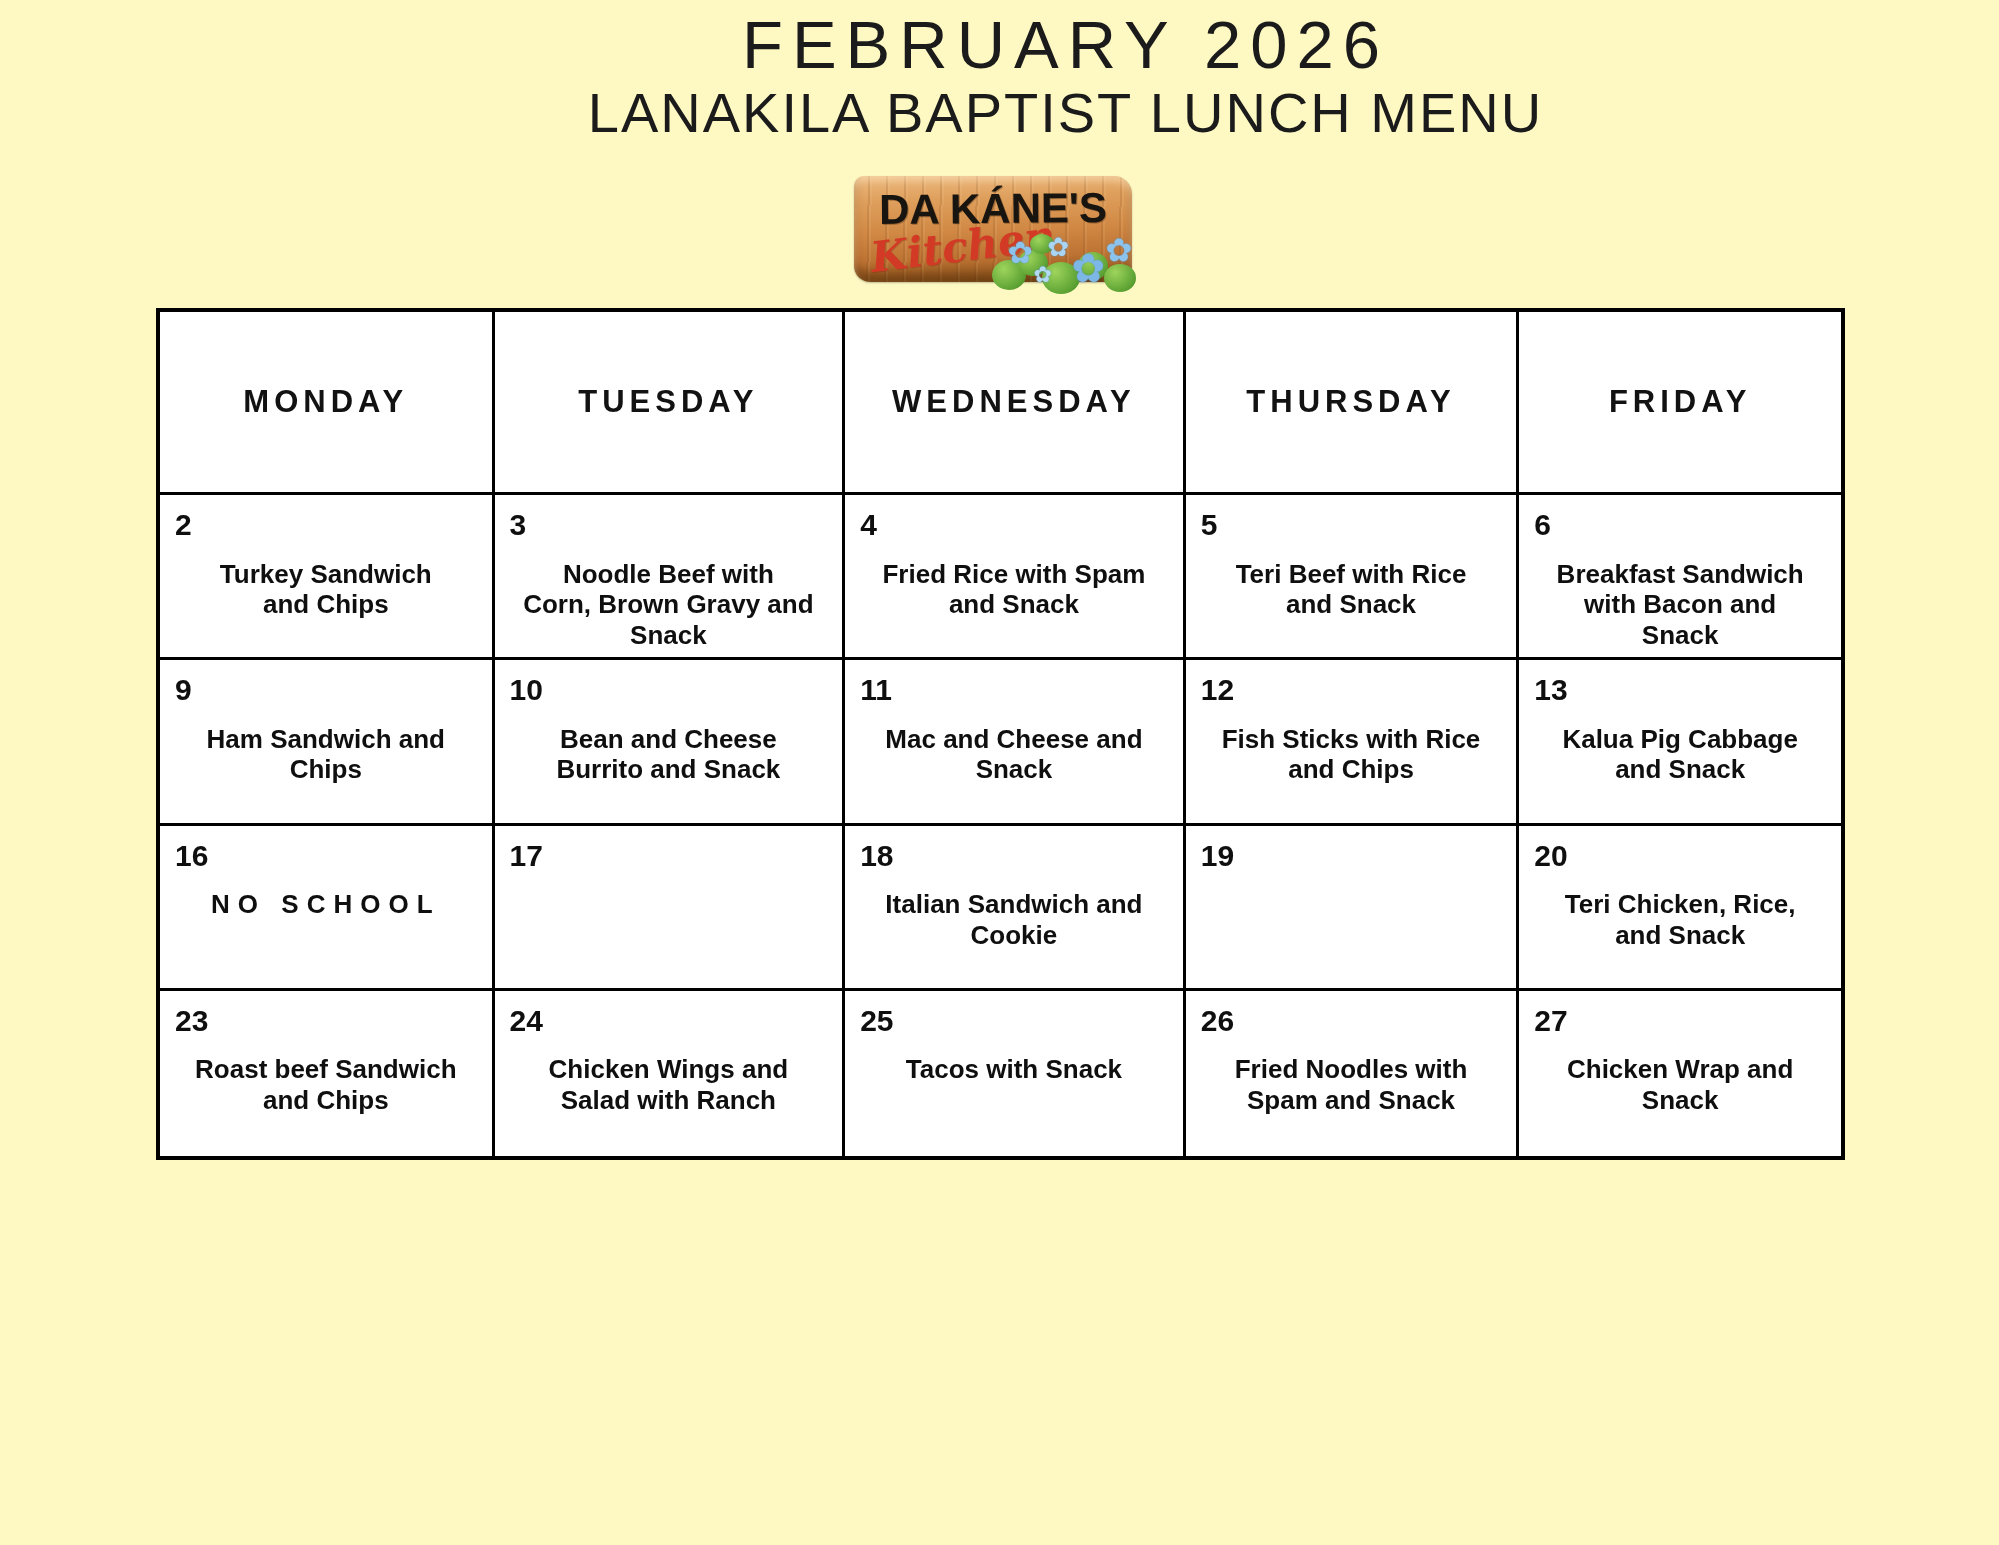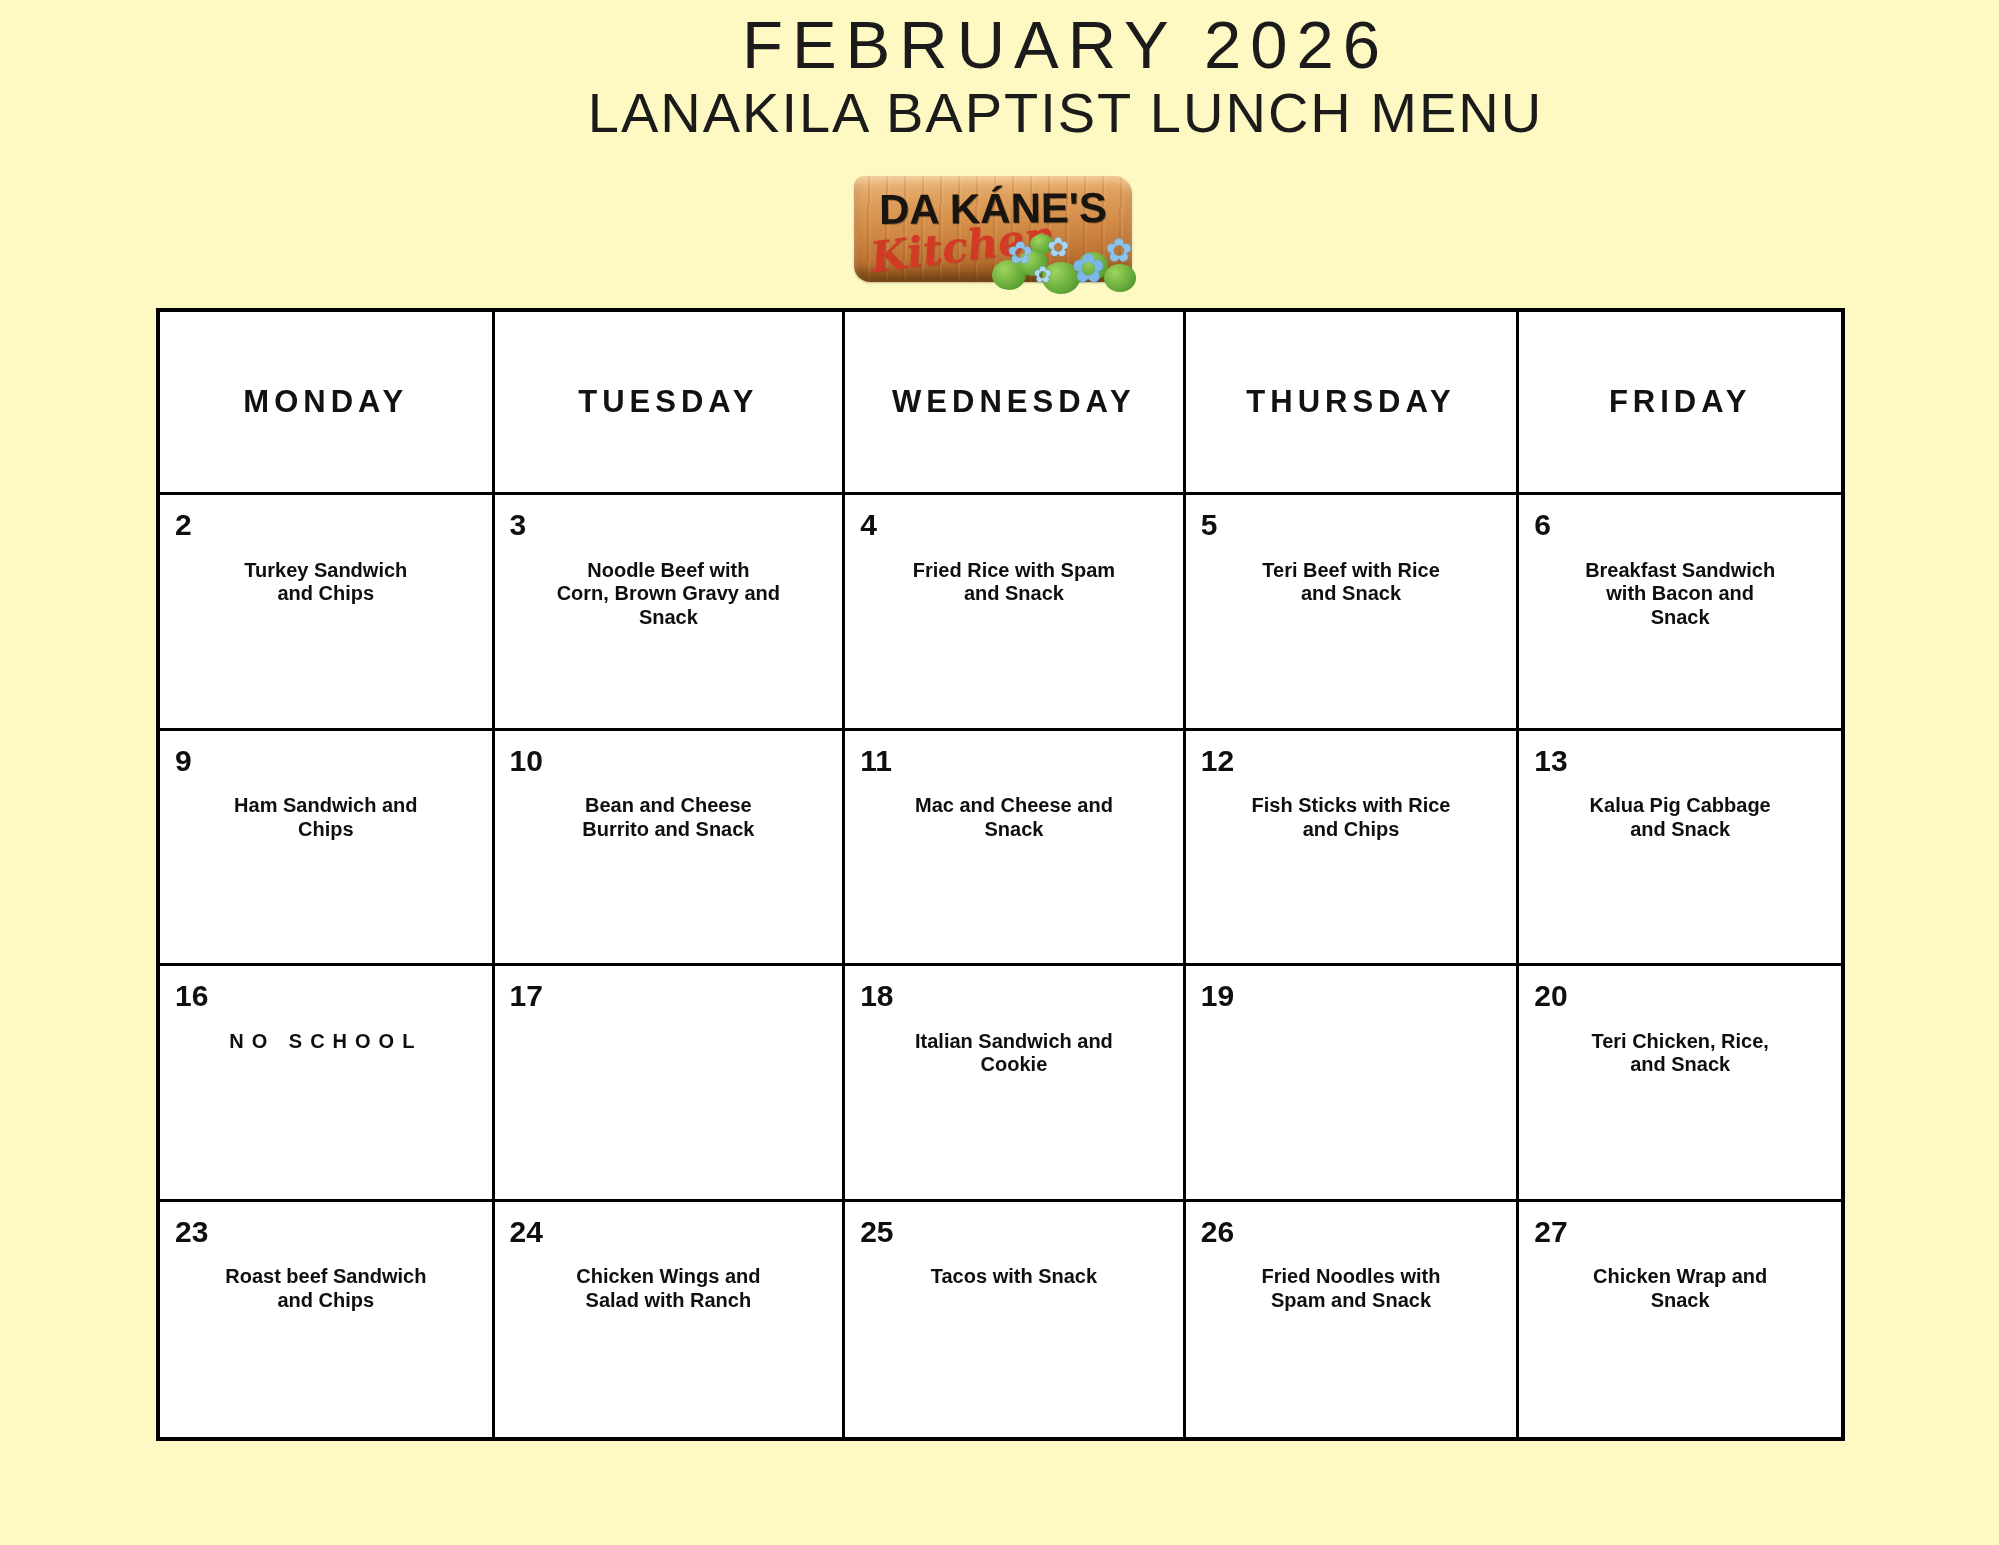--- a/index.html
+++ b/index.html
@@ -75,21 +75,21 @@
   .flower { position: absolute; line-height: 1; color: #8cc3ec; text-shadow: 0 0 2px #5a97c9; }
   .flower.f1 { left: 18px; bottom: 26px; font-size: 30px; }
   .flower.f2 { left: 58px; bottom: 34px; font-size: 26px; color: #a9d4f2; }
   .flower.f3 { left: 82px; bottom: 6px;  font-size: 40px; color: #7db7e6; }
   .flower.f4 { left: 116px;bottom: 28px; font-size: 32px; }
   .flower.f5 { left: 44px; bottom: 8px;  font-size: 22px; color: #b3d9f4; }
 
   
   .calendar {
     position: absolute; left: 156px; top: 308px;
-    width: 1689px; height: 1133px;
+    width: 1689px; height: 852px;
     border: 4px solid #000;
     background: #fff;
     display: grid;
     grid-template-columns: 336fr 352fr 342fr 335fr 323fr;
     grid-template-rows: 183px 1fr 1fr 1fr 1fr;
   }
   .head-cell, .day-cell {
     border-right: 3px solid #000;
     border-bottom: 3px solid #000;
     background: #fff;
@@ -101,21 +101,21 @@
     font-weight: 700; font-size: 31px; letter-spacing: 5px;
     color: #121212; white-space: nowrap;
   }
   .day-cell { padding: 13px 15px 0 15px; }
   .date {
     font-weight: 700; font-size: 30px; line-height: 1.15; color: #0f0f0f;
   }
   .menu {
     margin-top: 16px;
     text-align: center;
-    font-weight: 700; font-size: 20px; line-height: 1.18;
+    font-weight: 700; font-size: 26px; line-height: 1.18;
     color: #0f0f0f;
     white-space: pre-line;
   }
   .menu.special { letter-spacing: 8px; }
 </style>
 </head>
 <body>
 
 <div class="page">
 

